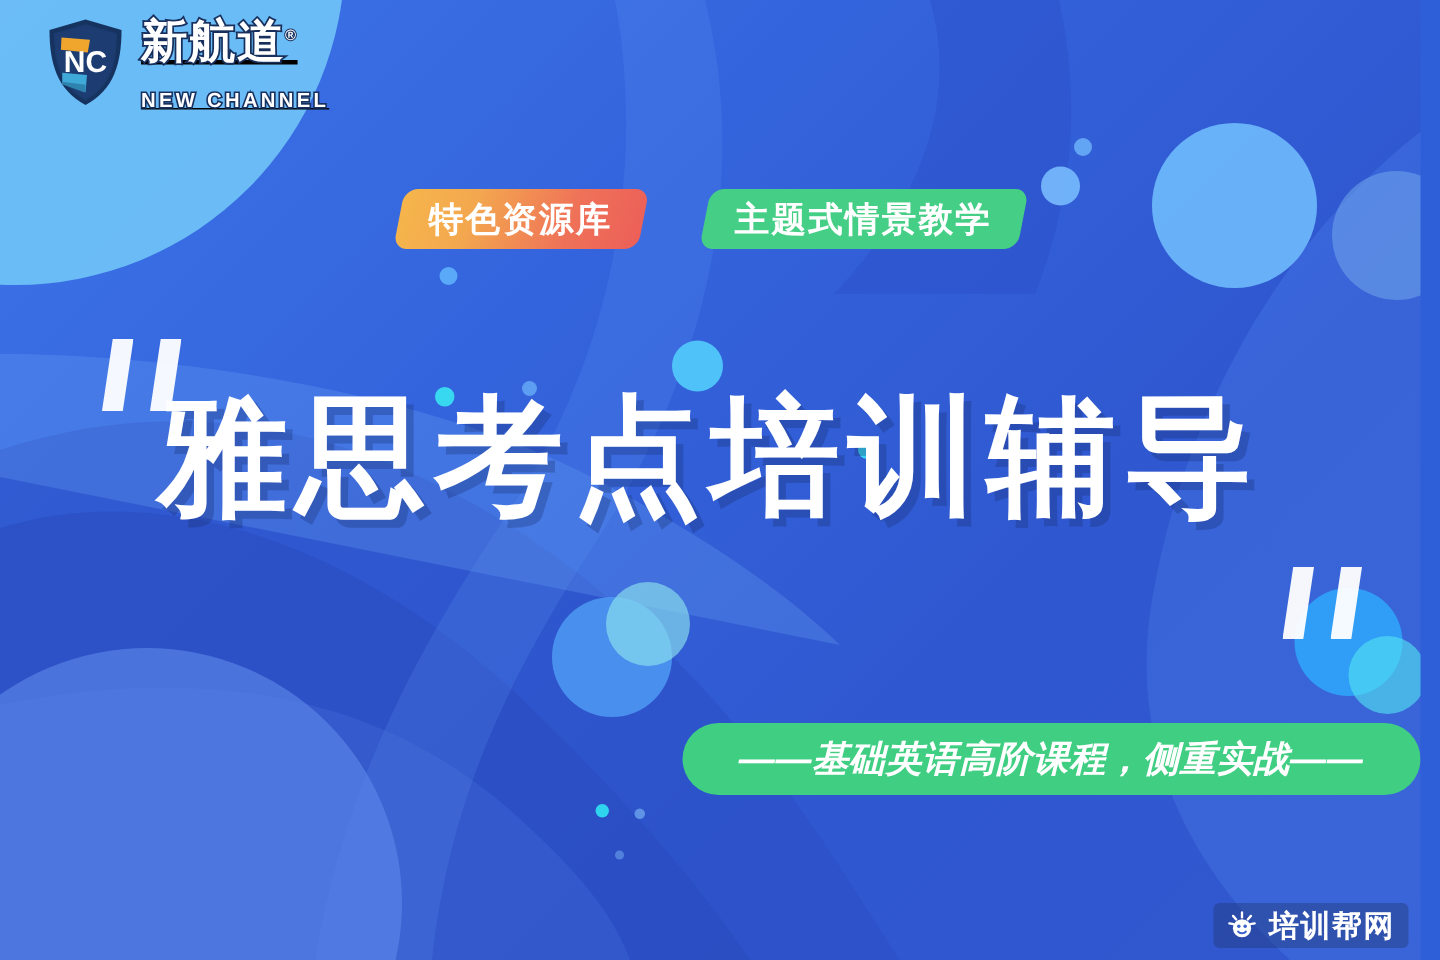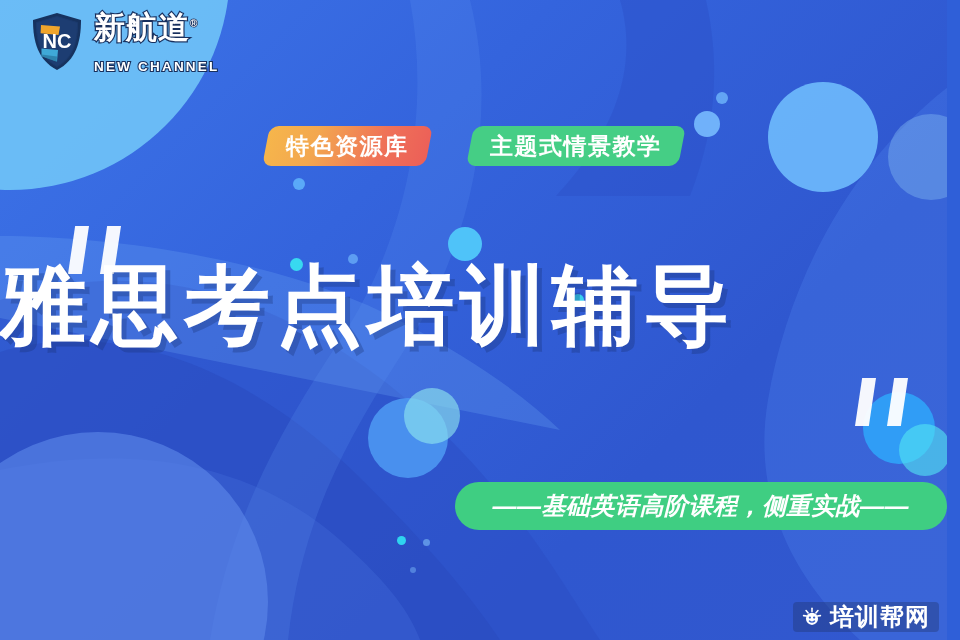--- a/index.html
+++ b/index.html
@@ -99,21 +99,21 @@
   .d9 { left: 716px; top: 92px; width: 12px; height: 12px; background: #6fb6fb; opacity:.8;}
 
   
   .logo-wrap {
     position: absolute;
     left: 30px; top: 10px;
     display: flex; align-items: center; gap: 10px;
     z-index: 8;
   }
   .shield { position: relative; width: 54px; height: 60px; }
-  .logo-text { position: relative; padding-top: 2px; }
+  .logo-text { position: relative; padding-top: 2px; text-decoration: underline; }
   .logo-cn {
     font-size: 31px;
     font-weight: bold;
     color: #ffffff;
     letter-spacing: 1px;
     line-height: 1;
     position: relative;
     -webkit-text-stroke: 2.4px #18305e;
     paint-order: stroke fill;
     white-space: nowrap;
@@ -174,21 +174,21 @@
   }
   .quote-open { left: 68px; top: 226px; }
   .quote-open i { clip-path: polygon(34% 0, 100% 0, 66% 100%, 0 100%); }
   .quote-close { left: 855px; top: 378px; }
   .quote-close i { clip-path: polygon(34% 0, 100% 0, 66% 100%, 0 100%); }
 
   
   .title {
     position: absolute;
     left: 0; right: 0; top: 262px;
-    text-align: left;
+    text-align: center;
     z-index: 7;
   }
   .title span {
     font-size: 86px;
     font-weight: bold;
     color: #ffffff;
     letter-spacing: 6px;
     line-height: 1;
     text-shadow: 5px 5px 0 rgba(22, 48, 110, .30);
     white-space: nowrap;
@@ -222,21 +222,21 @@
     position: absolute;
     right: 8px; bottom: 8px;
     height: 30px;
     padding: 0 9px 0 8px;
     border-radius: 4px;
     background: rgba(30, 48, 98, .34);
     display: flex; align-items: center; gap: 7px;
     z-index: 9;
   }
   .watermark .wm-text {
-    font-size: 24px;
+    font-size: 20px;
     font-weight: bold;
     color: #ffffff;
     letter-spacing: 1px;
     white-space: nowrap;
   }
   .wm-icon { width: 22px; height: 22px; display:block; }
 </style>
 </head>
 <body>
 

